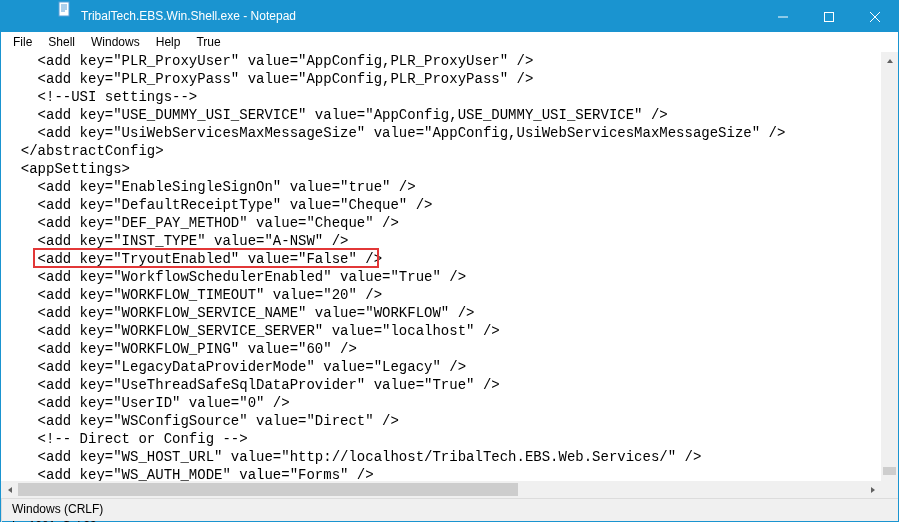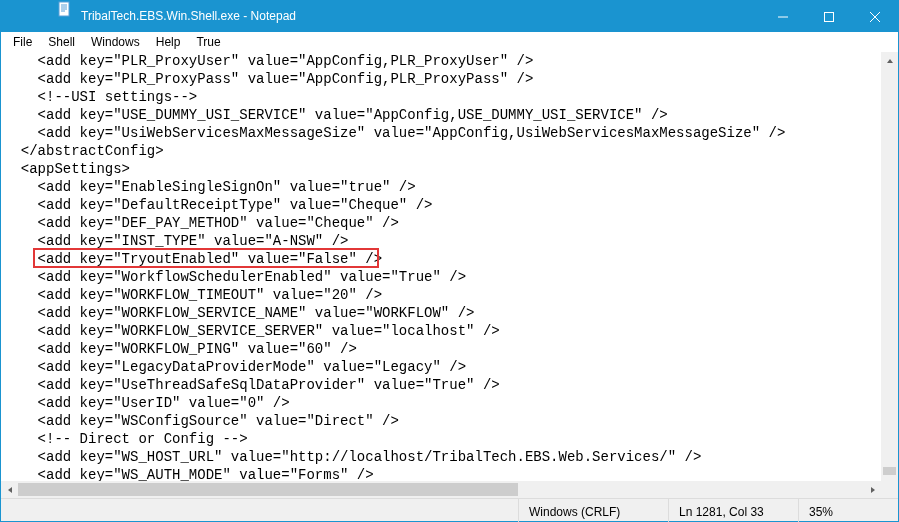--- a/index.html
+++ b/index.html
@@ -22,21 +22,21 @@
   .hscroll .arrow { width: 17px; height: 17px; display:flex; align-items:center; justify-content:center; }
   .hscroll .arrow svg { width:8px; height:8px; fill:#606060; }
   .hscroll .track { flex: 1; height: 17px; position: relative; }
   .hscroll .thumb { position: absolute; top: 2px; height: 13px; background: #cdcdcd; }
   .vscroll { position: absolute; right: 0; top: 0; bottom: 17px; width: 17px; background: #f0f0f0; display: flex; flex-direction: column; }
   .vscroll .arrow { width:17px; height:17px; display:flex; align-items:center; justify-content:center; }
   .vscroll .arrow svg { width:8px; height:8px; fill:#606060; }
   .vscroll .track { flex:1; position:relative; }
   .vscroll .thumb { position:absolute; left:2px; width:13px; background:#cdcdcd; }
   .corner { position:absolute; right:0; bottom:0; width:17px; height:17px; background:#f0f0f0; }
-  .statusbar { height: 23px; background: #f0f0f0; border-top: 1px solid #dcdcdc; display: flex; font-size: 12px; color: #000; }
+  .statusbar { height: 23px; background: #f0f0f0; border-top: 1px solid #dcdcdc; display: flex; font-size: 12px; color: #000; flex-direction: column; }
   .statusbar .cell { border-left: 1px solid #dcdcdc; padding: 3px 10px 0 10px; height: 23px; display:flex; align-items:center; }
   .statusbar .spacer { flex: 1; }
 </style>
 </head>
 <body>
 <div class="window">
 
   <div class="titlebar">
     <span class="app-icon">
       <svg viewBox="0 0 16 16">

